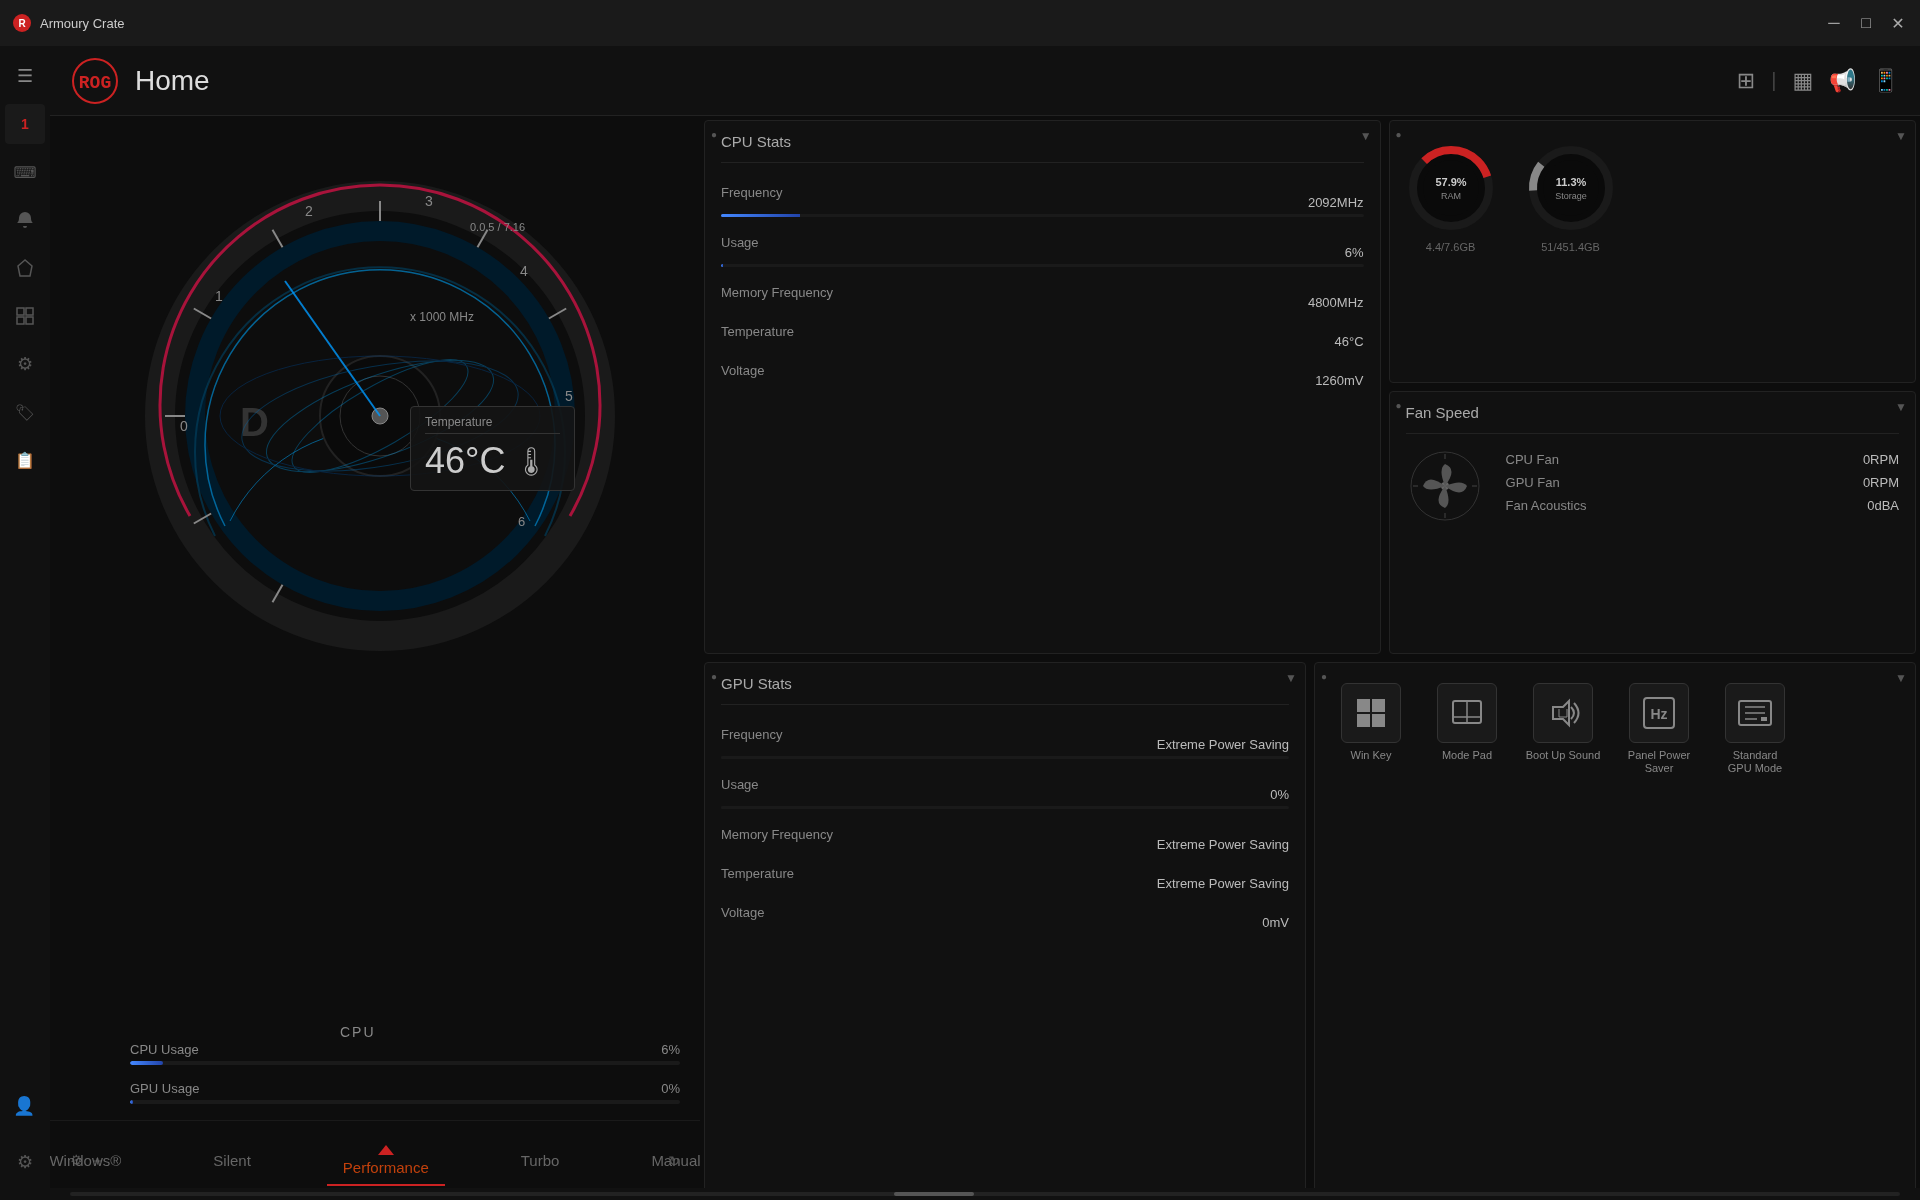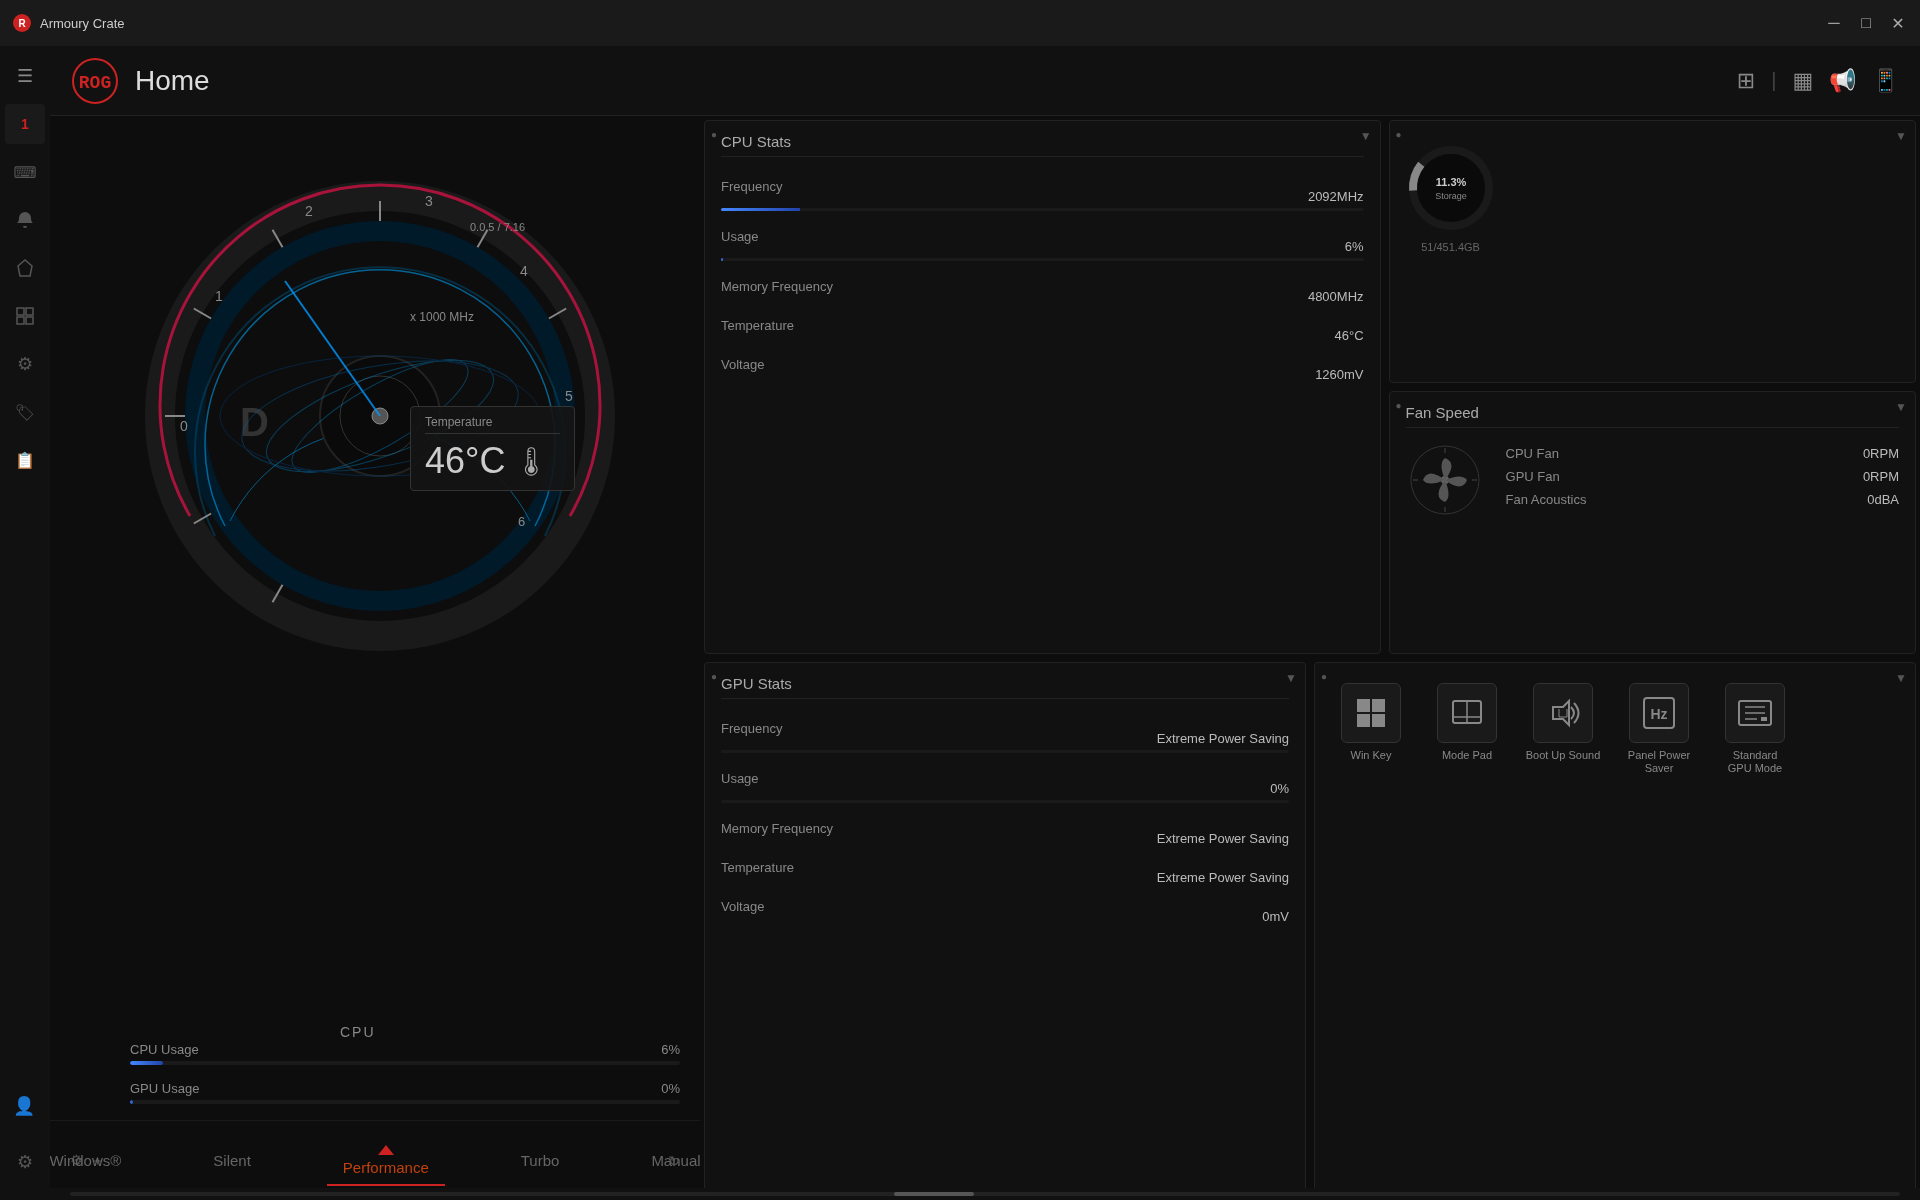--- a/index.html
+++ b/index.html
@@ -280,21 +280,21 @@
       padding: 12px 16px;
       flex: 1;
       position: relative;
     }
 
     .panel-header {
       font-size: 15px;
       color: #aaa;
       font-weight: 500;
       margin-bottom: 12px;
-      padding-bottom: 6px;
+      padding-bottom: 12px;
       border-bottom: 1px solid #222;
       display: flex;
       align-items: center;
       gap: 8px;
     }
     .panel-corner {
       position: absolute;
       top: 8px;
       right: 8px;
       color: #555;
@@ -714,20 +714,32 @@
       </div>
 
       <div class="panel-pair">
 
         <div class="stats-panel memory-panel">
           <span class="left-circle-icon">●</span>
           <span class="panel-corner">▼</span>
 
           <div class="memory-gauges">
 
+            <div class="gauge-circle-container">
+              <svg width="90" height="90" viewBox="0 0 90 90">
+                <circle cx="45" cy="45" r="38" fill="#0a0a0a" stroke="#222" stroke-width="4"></circle>
+
+                <circle cx="45" cy="45" r="38" fill="none" stroke="#1a1a1a" stroke-width="8"></circle>
+                <circle cx="45" cy="45" r="38" fill="none" stroke="#cc2222" stroke-width="8" stroke-dasharray="138 238" stroke-dashoffset="60" transform="rotate(-135 45 45)"></circle>
+                <circle cx="45" cy="45" r="28" fill="#0a0a0a"></circle>
+                <text x="45" y="43" text-anchor="middle" fill="#ccc" font-size="11" font-weight="bold">57.9%</text>
+                <text x="45" y="56" text-anchor="middle" fill="#888" font-size="9">RAM</text>
+              </svg>
+              <span class="gauge-amount">4.4/7.6GB</span>
+            </div>
 
             <div class="gauge-circle-container">
               <svg width="90" height="90" viewBox="0 0 90 90">
                 <circle cx="45" cy="45" r="38" fill="#0a0a0a" stroke="#222" stroke-width="4"></circle>
                 <circle cx="45" cy="45" r="38" fill="none" stroke="#1a1a1a" stroke-width="8"></circle>
                 <circle cx="45" cy="45" r="38" fill="none" stroke="#888888" stroke-width="8" stroke-dasharray="28 238" stroke-dashoffset="60" transform="rotate(-135 45 45)"></circle>
                 <circle cx="45" cy="45" r="28" fill="#0a0a0a"></circle>
                 <text x="45" y="43" text-anchor="middle" fill="#ccc" font-size="11" font-weight="bold">11.3%</text>
                 <text x="45" y="56" text-anchor="middle" fill="#888" font-size="9">Storage</text>
               </svg>

